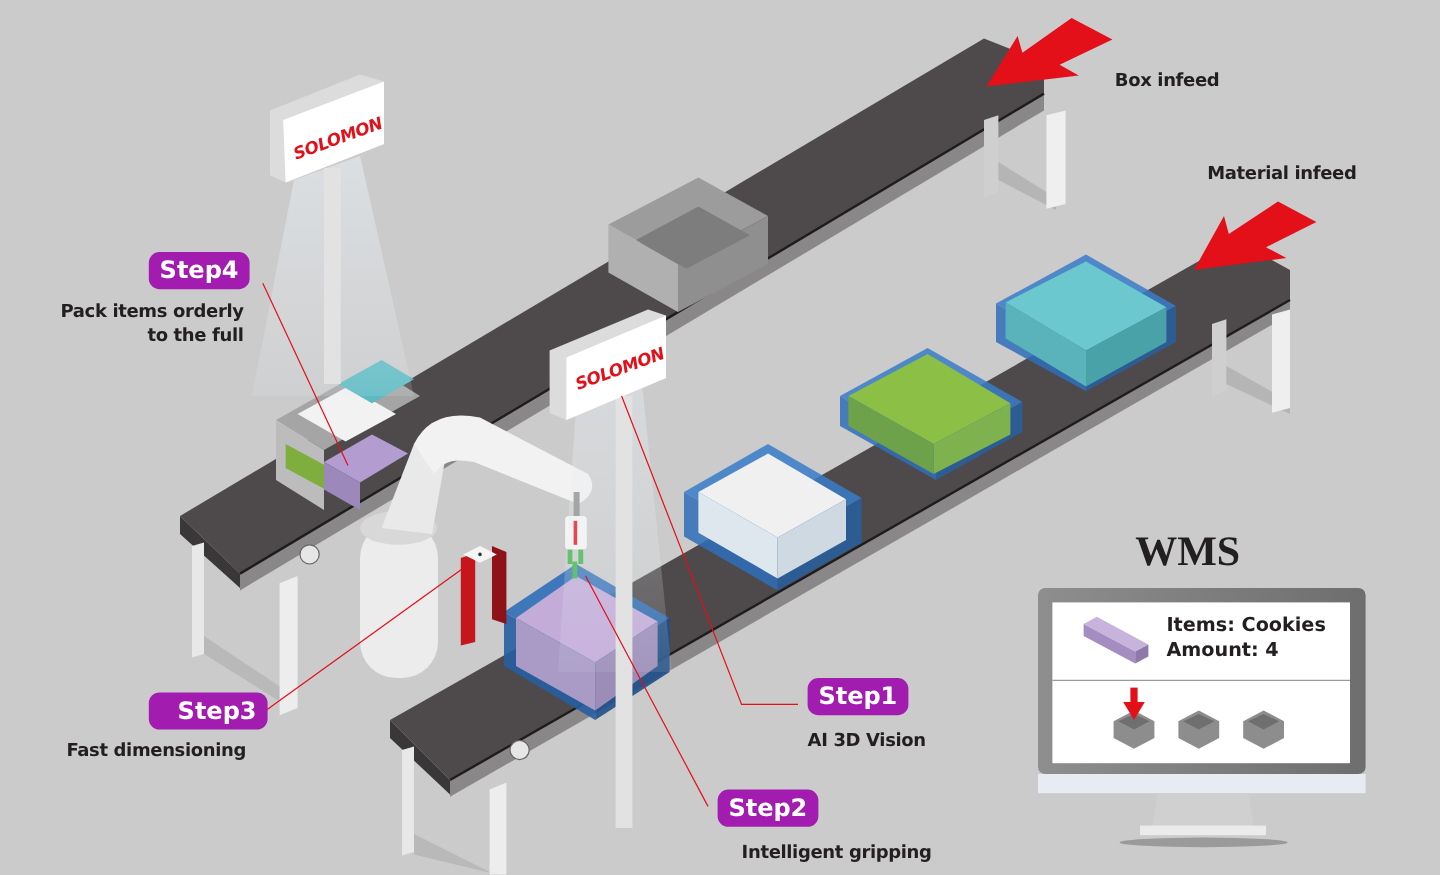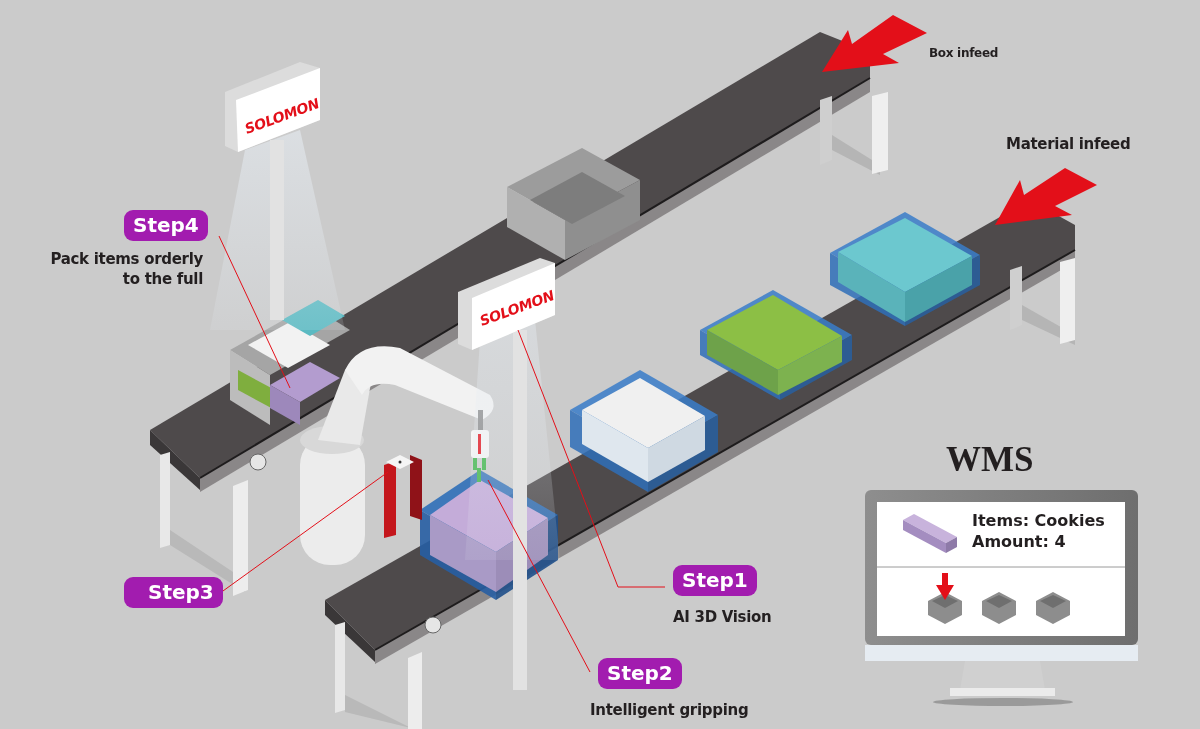--- a/index.html
+++ b/index.html
@@ -186,36 +186,37 @@
   </g>
   <g>
     <rect x="942" y="573" width="6" height="14" fill="#e30f19"></rect>
     <polygon points="936,585 954,585 945,600" fill="#e30f19"></polygon>
   </g>
 </svg>
 
 <div class="lbl" style="left:243px;top:108px;font-size:14px;font-weight:800;color:#e30f19;transform:rotate(-20deg);font-style:italic;">SOLOMON</div>
 <div class="lbl" style="left:478px;top:300px;font-size:14px;font-weight:800;color:#e30f19;transform:rotate(-20deg);font-style:italic;">SOLOMON</div>
 
-<div class="lbl" style="left:929px;top:46px;font-size:12px;">Box infeed</div>
+<div class="lbl" style="left:929px;top:58px;font-size:15px;">Box infeed</div>
 <div class="lbl" style="left:1006px;top:135px;font-size:15px;">Material infeed</div>
 
 <div class="step" style="left:124px;top:210px;">Step4</div>
 <div class="lbl desc right" style="left:20px;top:249px;width:183px;">
   <div>Pack items orderly</div>
   <div>to the full</div>
 </div>
 
 <div class="step" style="left:124px;top:577px;padding-left:24px;">Step3</div>
 <div class="lbl desc right" style="left:0px;top:615px;width:205px;">
+  <div>Fast dimensioning</div>
 </div>
 
 <div class="step" style="left:673px;top:565px;">Step1</div>
 <div class="lbl desc" style="left:673px;top:607px;">AI 3D Vision</div>
 
 <div class="step" style="left:598px;top:658px;">Step2</div>
-<div class="lbl desc" style="left:590px;top:700px;">Intelligent gripping</div>
+<div class="lbl desc" style="left:618px;top:700px;">Intelligent gripping</div>
 
 <div class="wms-title">WMS</div>
 <div class="wms-text">
   <div>Items: Cookies</div>
   <div>Amount: 4</div>
 </div>
 
 </body></html>

